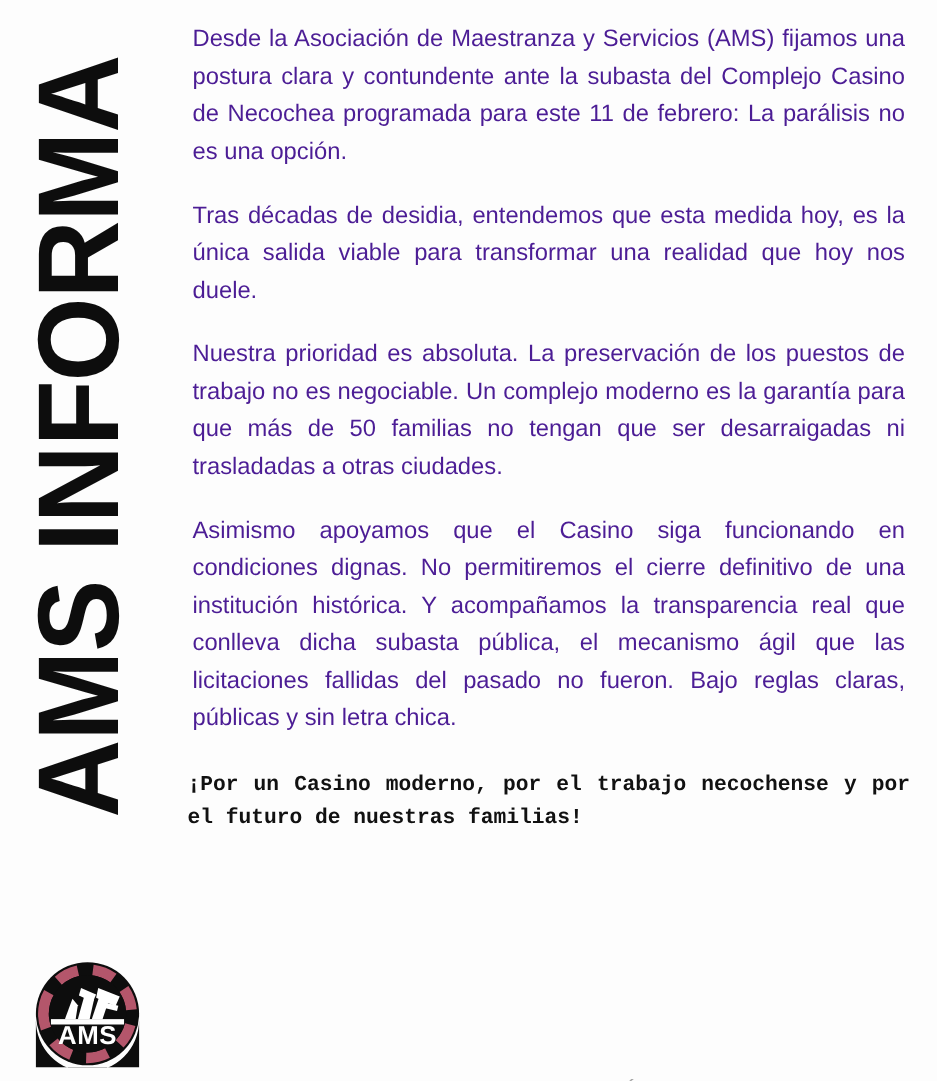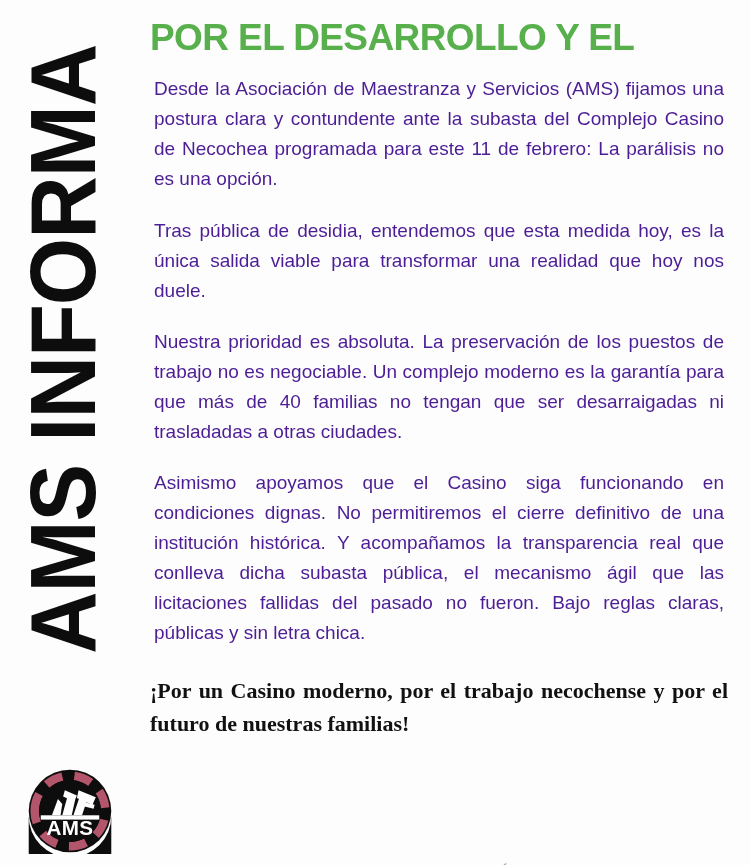--- a/index.html
+++ b/index.html
@@ -97,23 +97,23 @@
   #paragraphs {
     margin-top: 16px;
   }
   #paragraphs .body-par + .body-par {
     margin-top: 21px;
   }
 
   #closing {
     margin: 26px 0 0 0;
     color: #111111;
-    font-family: Liberation Serif, serif;
+    font-family: Liberation Mono, monospace;
     font-weight: 700;
-    font-size: 22px;
+    font-size: 17px;
     line-height: 1.5;
     text-align: justify;
     text-justify: inter-word;
   }
 
   #footer-line {
     position: absolute;
     right: 0;
     top: 864px;
     color: #a6a6a6;
@@ -161,27 +161,26 @@
         </g>
 
         <text x="50" y="78" text-anchor="middle" font-family="Liberation Sans, sans-serif" font-weight="700" font-size="24" fill="#ffffff" letter-spacing="0.5">AMS</text>
       </svg>
     </div>
   </div>
 
   <div id="content">
 
     <h1 id="headline">
-      <span class="hl-line">POR EL DESARROLLO Y EL</span>
     </h1>
 
     <div id="paragraphs">
       <p class="body-par">Desde la Asociación de Maestranza y Servicios (AMS) fijamos una postura clara y contundente ante la subasta del Complejo Casino de Necochea programada para este 11 de febrero: La parálisis no es una opción.</p>
-      <p class="body-par">Tras pública de desidia, entendemos que esta medida hoy, es la única salida viable para transformar una realidad que hoy nos duele.</p>
-      <p class="body-par">Nuestra prioridad es absoluta. La preservación de los puestos de trabajo no es negociable. Un complejo moderno es la garantía para que más de 40 familias no tengan que ser desarraigadas ni trasladadas a otras ciudades.</p>
+      <p class="body-par">Tras décadas de desidia, entendemos que esta medida hoy, es la única salida viable para transformar una realidad que hoy nos duele.</p>
+      <p class="body-par">Nuestra prioridad es absoluta. La preservación de los puestos de trabajo no es negociable. Un complejo moderno es la garantía para que más de 50 familias no tengan que ser desarraigadas ni trasladadas a otras ciudades.</p>
       <p class="body-par">Asimismo apoyamos que el Casino siga funcionando en condiciones dignas. No permitiremos el cierre definitivo de una institución histórica. Y acompañamos la transparencia real que conlleva dicha subasta pública, el mecanismo ágil que las licitaciones fallidas del pasado no fueron. Bajo reglas claras, públicas y sin letra chica.</p>
     </div>
 
     <p id="closing">¡Por un Casino moderno, por el trabajo necochense y por el futuro de nuestras familias!</p>
 
     <div id="footer-line">COMISIÓN DIRECTIVA AMS - 03/02/2026</div>
   </div>
 
 </div>
 

